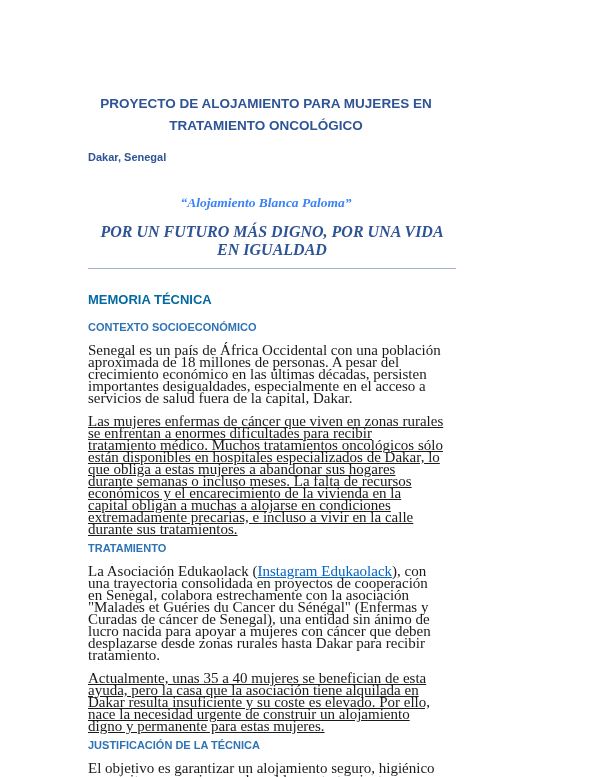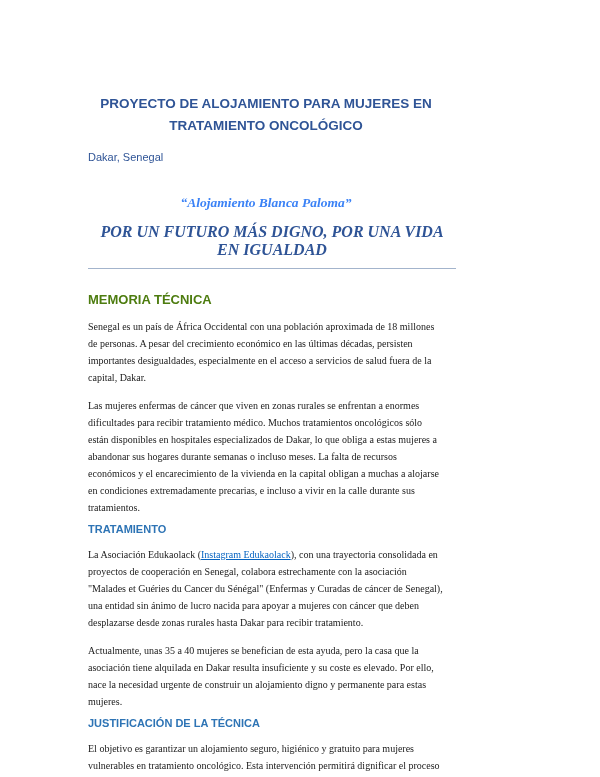--- a/index.html
+++ b/index.html
@@ -22,21 +22,21 @@
     font-weight: bold;
     font-size: 13.5px;
     line-height: 22px;
     color: #2F5496;
     text-align: center;
     max-width: 400px;
     margin: 0 auto;
   }
   .location {
     font-family: "Liberation Sans", sans-serif;
-    font-weight: normal;
+    font-weight: bold;
     font-size: 11px;
     color: #2F5496;
     margin-top: 14px;
   }
   .project-name {
     font-family: "Liberation Serif", serif;
     font-weight: bold;
     font-style: italic;
     font-size: 13.5px;
     color: #3b82f6;
@@ -54,43 +54,44 @@
     font-weight: bold;
     font-style: italic;
     font-size: 16px;
     color: #2F5496;
     text-align: center;
   }
   .main-heading {
     font-family: "Liberation Sans", sans-serif;
     font-weight: bold;
     font-size: 13px;
-    color: #4d7c0f;
+    color: #0369a1;
     margin-top: 23px;
   }
   .section-heading {
     font-family: "Liberation Sans", sans-serif;
     font-weight: bold;
     font-size: 11px;
     color: #2E74B5;
     margin-top: 14px;
   }
   .section-heading.tight {
     margin-top: 7px;
   }
   p.body-text {
     font-family: "Liberation Serif", serif;
-    font-size: 10px;
-    line-height: 17px;
+    font-size: 15px;
+    line-height: 12px;
     color: #1a1a1a;
     margin: 2px 0 0 0;
     text-align: left;
   }
   p.body-text + p.body-text {
     margin-top: 11px;
+    text-decoration: underline;
   }
   a.doc-link {
     color: #0563C1;
     text-decoration: underline;
     cursor: pointer;
   }
 </style>
 </head>
 <body>
 
@@ -101,20 +102,21 @@
   <div class="location">Dakar, Senegal</div>
 
   <div class="project-name">“Alojamiento Blanca Paloma”</div>
 
   <div class="motto-wrap">
     <div class="motto">POR UN FUTURO MÁS DIGNO, POR UNA VIDA EN IGUALDAD</div>
   </div>
 
   <h2 class="main-heading">MEMORIA TÉCNICA</h2>
 
+  <h3 class="section-heading">CONTEXTO SOCIOECONÓMICO</h3>
 
   <p class="body-text">Senegal es un país de África Occidental con una población aproximada de 18 millones de personas. A pesar del crecimiento económico en las últimas décadas, persisten importantes desigualdades, especialmente en el acceso a servicios de salud fuera de la capital, Dakar.</p>
 
   <p class="body-text">Las mujeres enfermas de cáncer que viven en zonas rurales se enfrentan a enormes dificultades para recibir tratamiento médico. Muchos tratamientos oncológicos sólo están disponibles en hospitales especializados de Dakar, lo que obliga a estas mujeres a abandonar sus hogares durante semanas o incluso meses. La falta de recursos económicos y el encarecimiento de la vivienda en la capital obligan a muchas a alojarse en condiciones extremadamente precarias, e incluso a vivir en la calle durante sus tratamientos.</p>
 
   <h3 class="section-heading tight">TRATAMIENTO</h3>
 
   <p class="body-text"><span>La Asociación Edukaolack (</span><a class="doc-link" href="#">Instagram Edukaolack</a><span>), con una trayectoria consolidada en proyectos de cooperación en Senegal, colabora estrechamente con la asociación "Malades et Guéries du Cancer du Sénégal" (Enfermas y Curadas de cáncer de Senegal), una entidad sin ánimo de lucro nacida para apoyar a mujeres con cáncer que deben desplazarse desde zonas rurales hasta Dakar para recibir tratamiento.</span></p>
 
   <p class="body-text">Actualmente, unas 35 a 40 mujeres se benefician de esta ayuda, pero la casa que la asociación tiene alquilada en Dakar resulta insuficiente y su coste es elevado. Por ello, nace la necesidad urgente de construir un alojamiento digno y permanente para estas mujeres.</p>

